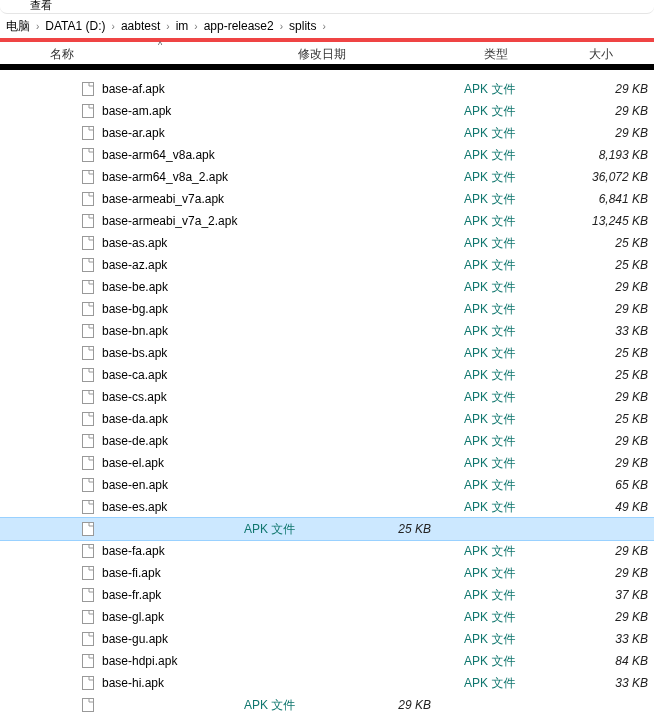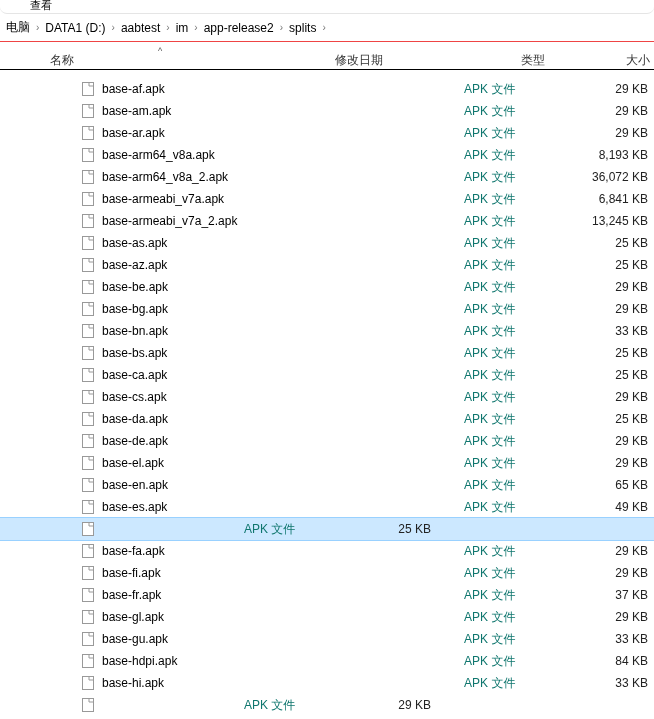--- a/index.html
+++ b/index.html
@@ -18,47 +18,47 @@
       font-size: 11px;
       color: #000;
       line-height: 10px;
       overflow: hidden;
       border-radius: 7px;
     }
     .breadcrumb {
       display: flex;
       align-items: center;
       height: 28px;
-      border-bottom: 1px solid #ef4444;
+      border-bottom: 4px solid #ef4444;
       padding-left: 4px;
       font-size: 12px;
       color: #000;
       background: #fff;
     }
     .breadcrumb span.crumb {
       padding: 0 2px;
       cursor: pointer;
     }
     .breadcrumb .sep {
       padding: 0 4px;
       color: #777;
       font-size: 10px;
     }
     .columns {
       display: flex;
-      align-items: flex-end;
+      align-items: flex-start;
       height: 28px;
-      border-bottom: 1px solid #000000;
+      border-bottom: 6px solid #000000;
       background: #fff;
       font-size: 12px;
       color: #333;
       padding-top: 4px;
     }
     .col-name { width: 298px; padding-left: 50px; position: relative; }
-    .col-date { width: 142px; margin-left: 37px; }
+    .col-date { width: 142px; }
     .col-type { width: 105px; margin-left: 44px; }
     .col-size { flex: 1; text-align: left; }
     .sort-caret {
       position: absolute;
       left: 158px;
       top: -6px;
       font-size: 9px;
       color: #555;
     }
     .files {
@@ -81,21 +81,21 @@
       height: 16px;
       margin-right: 6px;
       flex-shrink: 0;
       display: inline-flex;
       align-items: center;
       justify-content: center;
     }
     .file-row .fname { width: 226px; white-space: nowrap; overflow: hidden; }
     .file-row .fdate { width: 142px; }
     .file-row .ftype { width: 105px; color: #0f766e; }
-    .file-row .fsize { width: 88px; text-align: right; padding-right: 6px; color: #222; }
+    .file-row .fsize { width: 88px; text-align: right; padding-right: 6px; color: #222; font-style: italic; }
     .file-icon-svg rect { fill: #fff; stroke: #999; stroke-width: 1; }
     .file-icon-svg path.fold { fill: none; stroke: #999; stroke-width: 1; }
   </style>
 </head>
 <body>
 
 <div class="toolbar-remnant">
   <span>查看</span>
 </div>
 

